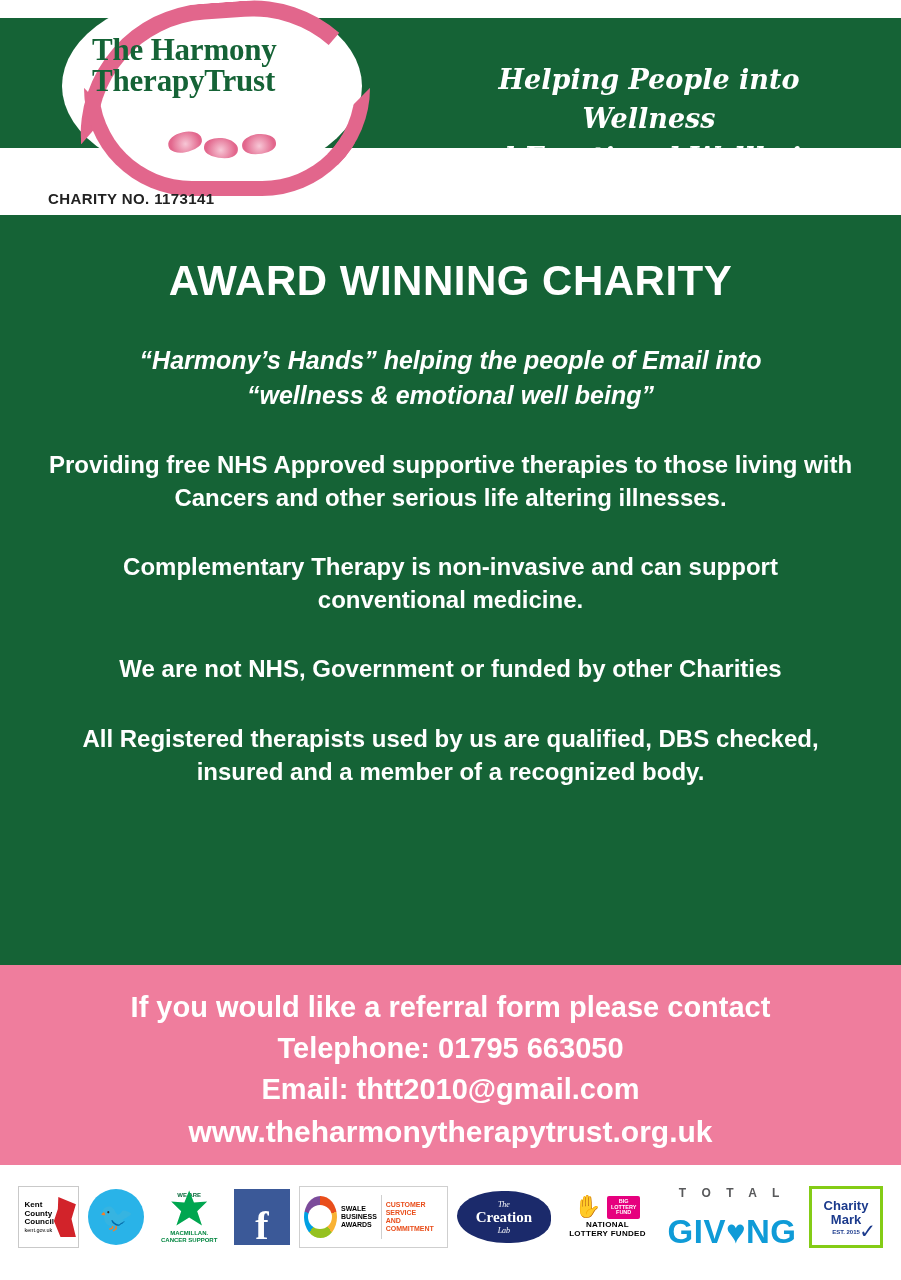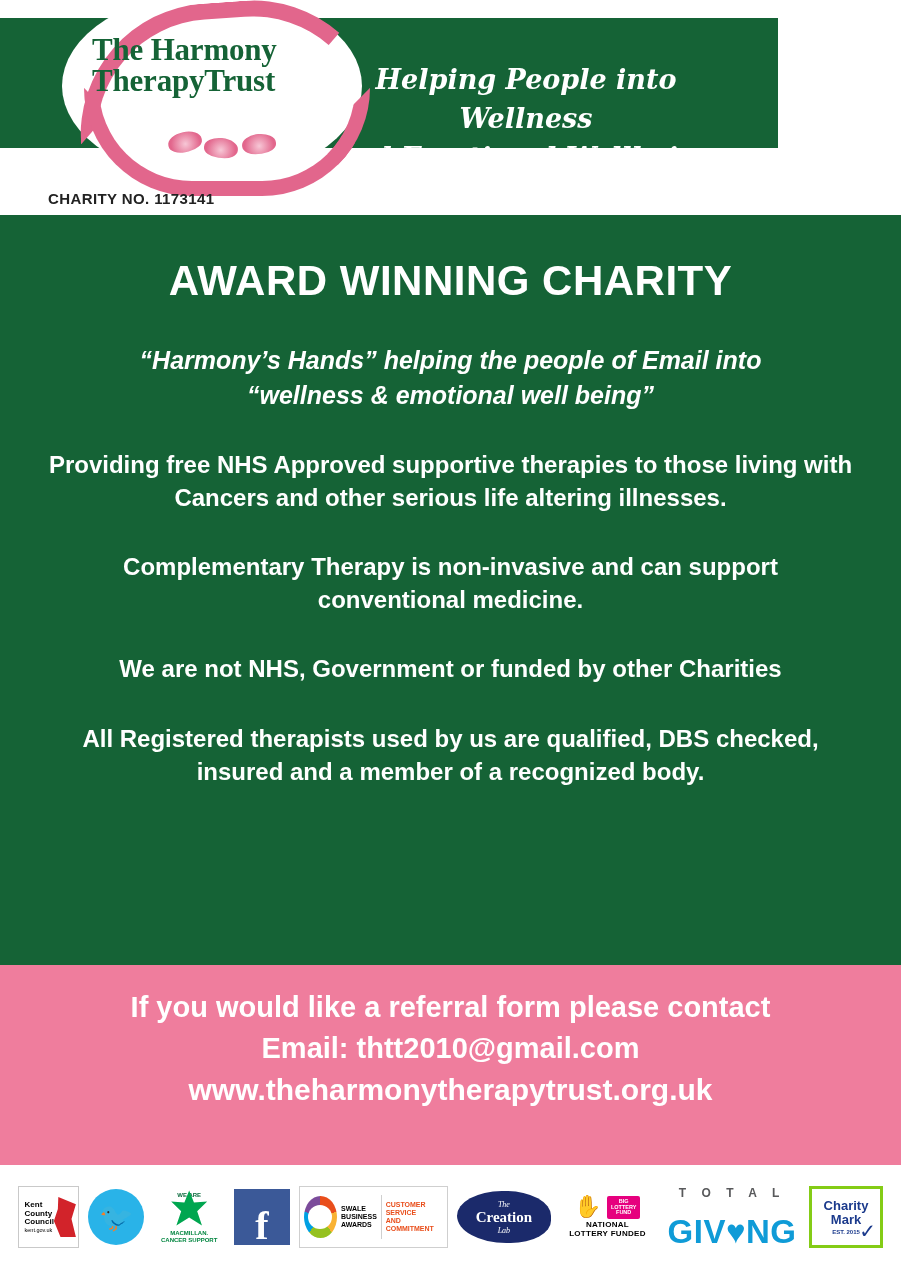--- a/index.html
+++ b/index.html
@@ -20,21 +20,21 @@
     height: 1280px;
     background: #ffffff;
     box-sizing: border-box;
   }
 
   
   .header {
     position: absolute;
     left: 0;
     top: 18px;
-    width: 778px;
+    width: 901px;
     height: 130px;
     background: #156336;
   }
   .logo-wrap {
     position: absolute;
     left: 62px;
     top: -8px;
     width: 300px;
     height: 190px;
   }
@@ -352,20 +352,21 @@
     </div>
 
     <p class="para p1">Providing free NHS Approved supportive therapies to those living with Cancers and other serious life altering illnesses.</p>
     <p class="para">Complementary Therapy is non-invasive and can support conventional medicine.</p>
     <p class="para">We are not NHS, Government or funded by other Charities</p>
     <p class="para">All Registered therapists used by us are qualified, DBS checked, insured and a member of a recognized body.</p>
   </div>
 
   <div class="contact">
     <div class="line">If you would like a referral form please contact</div>
+    <div class="line">Telephone: 01795 663050</div>
     <div class="line">Email: thtt2010@gmail.com</div>
     <div class="line url">www.theharmonytherapytrust.org.uk</div>
   </div>
 
   <div class="footer">
     <div class="logos">
 
       <div class="lg lg-kcc">
         <div class="kcc-text">
           <span>Kent</span><br>

